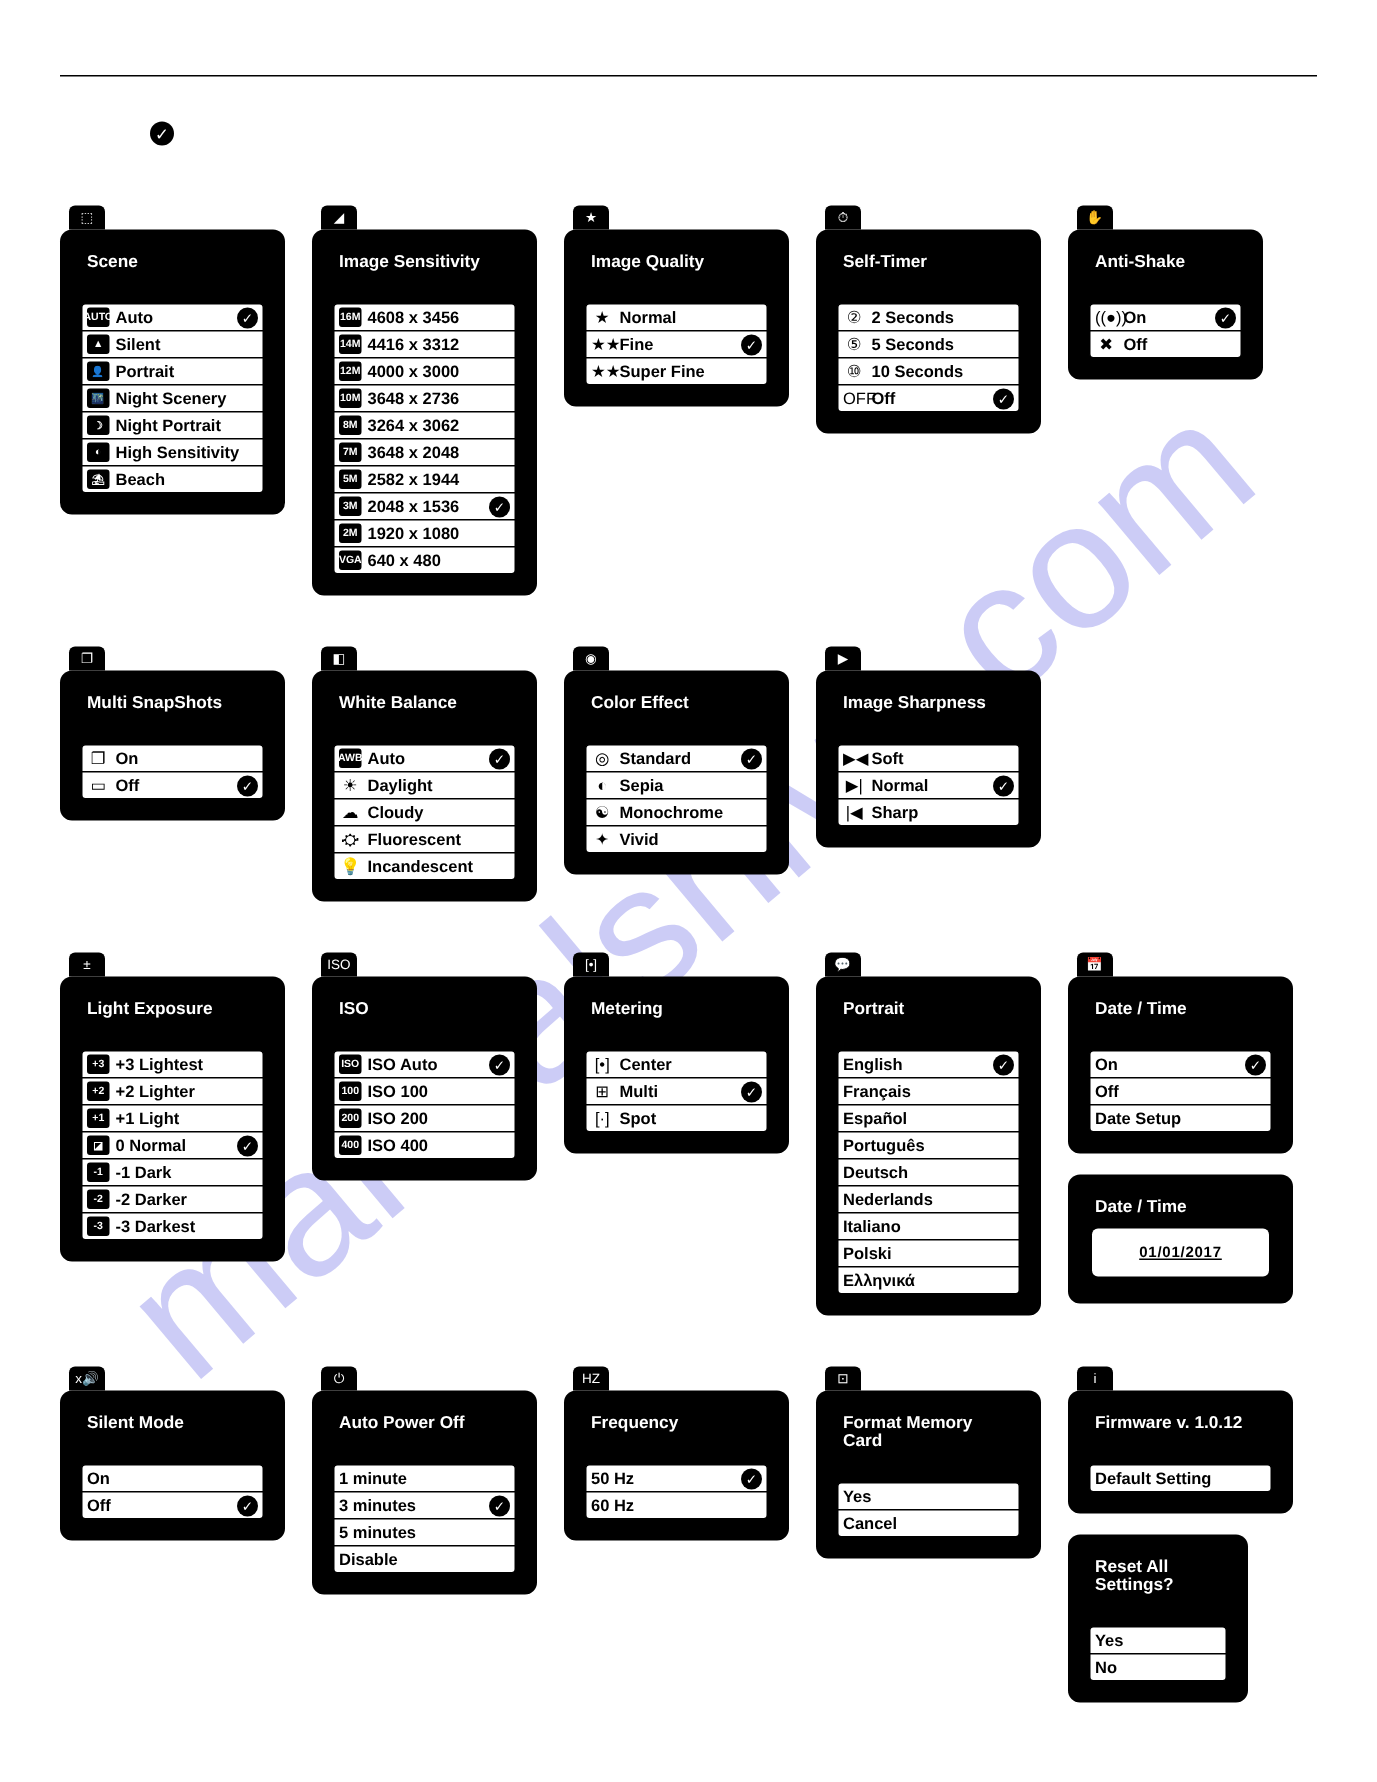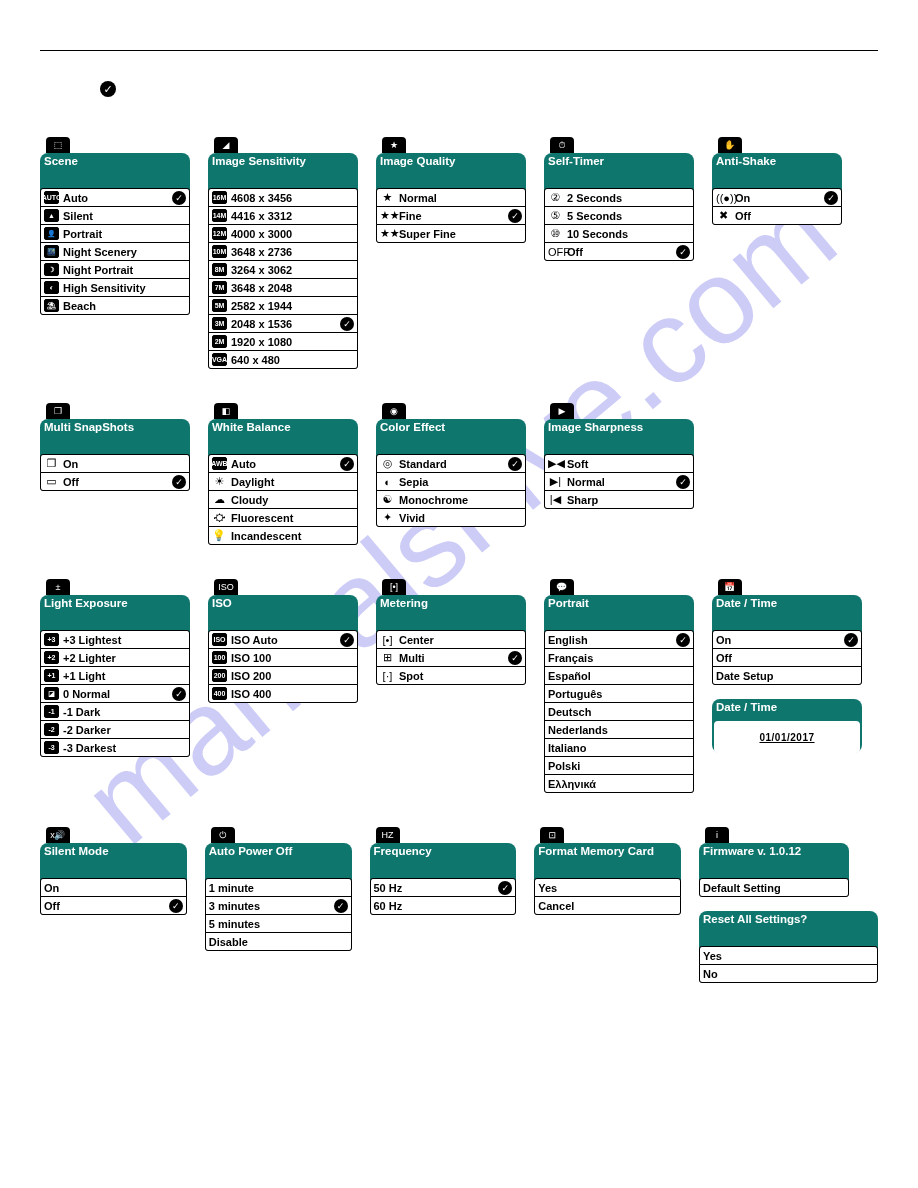--- a/index.html
+++ b/index.html
@@ -56,23 +56,23 @@
     background: #000;
     border-radius: 4px 4px 0 0;
     margin-left: 6px;
     color: #fff;
     font-size: 9px;
     display: flex;
     align-items: center;
     justify-content: center;
   }
   .panel {
-    background: #0f766e;
+    background: #000000;
     border-radius: 8px;
-    padding: 0;
+    padding: 14px;
   }
   .panel-title {
     color: #fff;
     font-weight: bold;
     padding: 2px 4px 4px 4px;
     font-size: 11.5px;
   }
   .items {
     background: #000;
     border-radius: 4px;
@@ -619,21 +619,21 @@
       <div class="tab">i</div>
       <div class="panel">
         <div class="panel-title">Firmware v. 1.0.12</div>
         <div class="items">
               <div class="item">
                 <span class="label">Default Setting</span>
               </div>
             </div>
       </div>
     </div>
-    <div class="menu" style="width:179px">
+    <div class="menu" style="width:120px">
       <div class="panel">
         <div class="panel-title">Reset All Settings?</div>
         <div class="items">
               <div class="item">
                 <span class="label">Yes</span>
               </div>
               <div class="item">
                 <span class="label">No</span>
               </div>
             </div>

